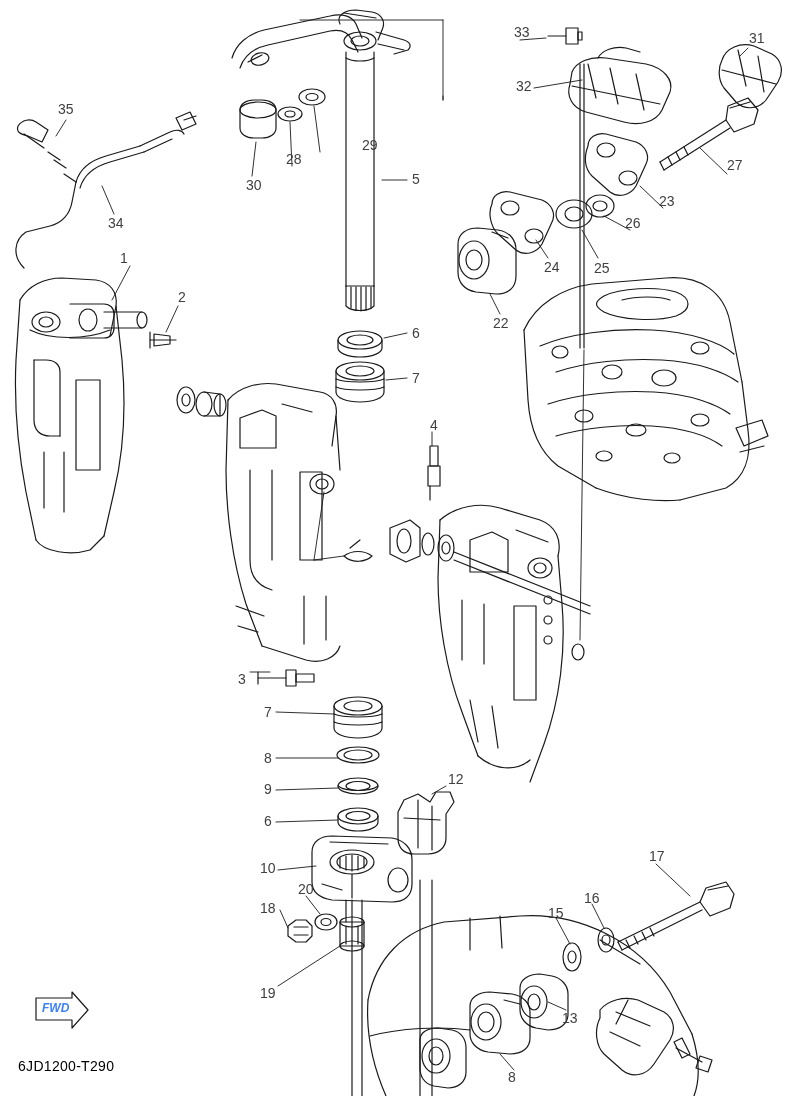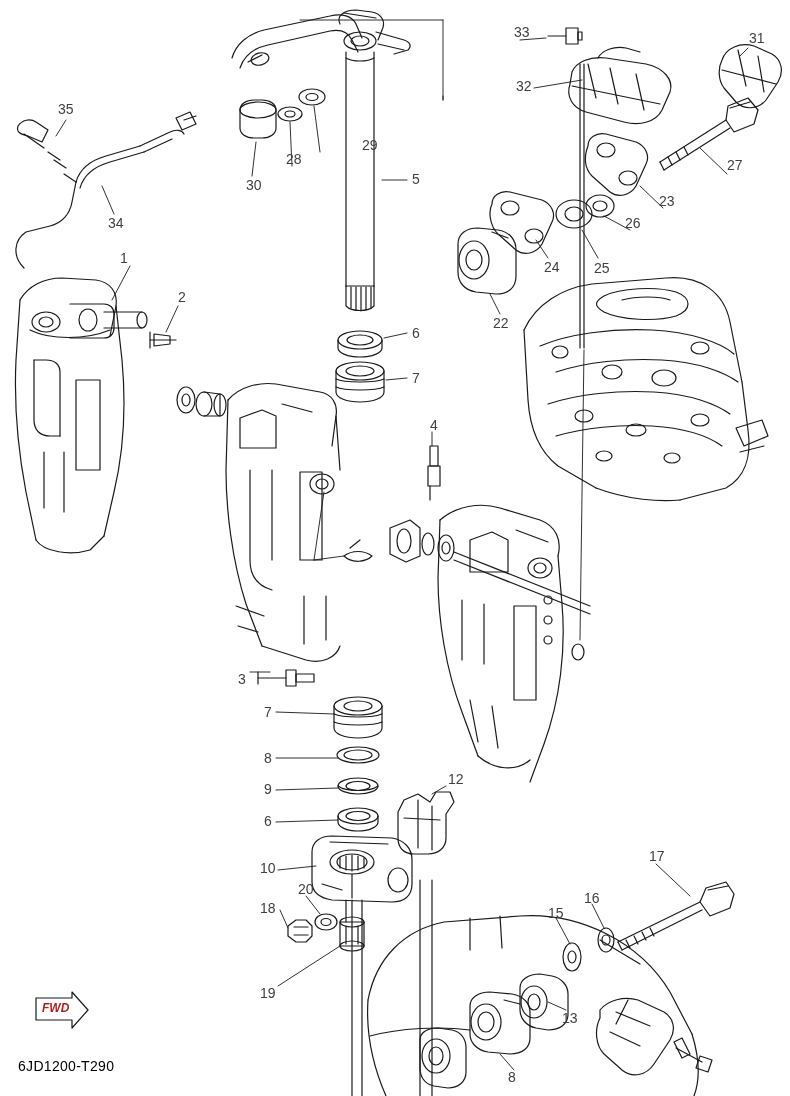--- a/index.html
+++ b/index.html
@@ -41,21 +41,21 @@
     color: #000;
     margin-left: 8px;
   }
   #fwd-label {
     position: absolute;
     left: 42px;
     top: 1001px;
     font-size: 12px;
     font-weight: bold;
     font-style: italic;
-    color: #b91c1c;
+    color: #3b82f6;
   }
 </style>
 </head>
 <body>
 
 <div id="page">
 
   <svg id="diagram-svg" viewBox="0 0 790 1096">
     <g fill="none" stroke="#1a1a1a" stroke-width="1.2" stroke-linejoin="round" stroke-linecap="round">
 

